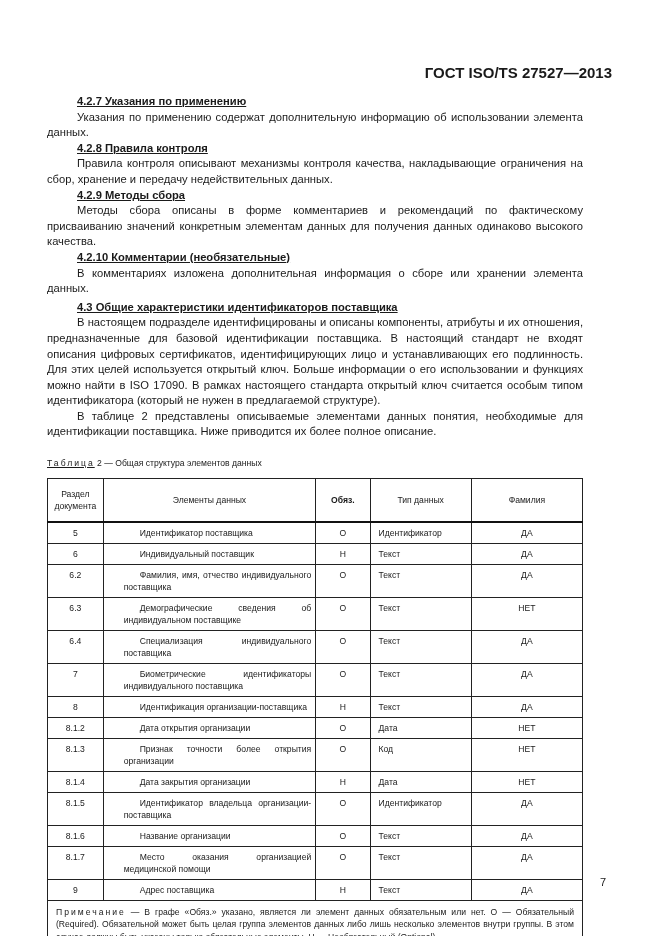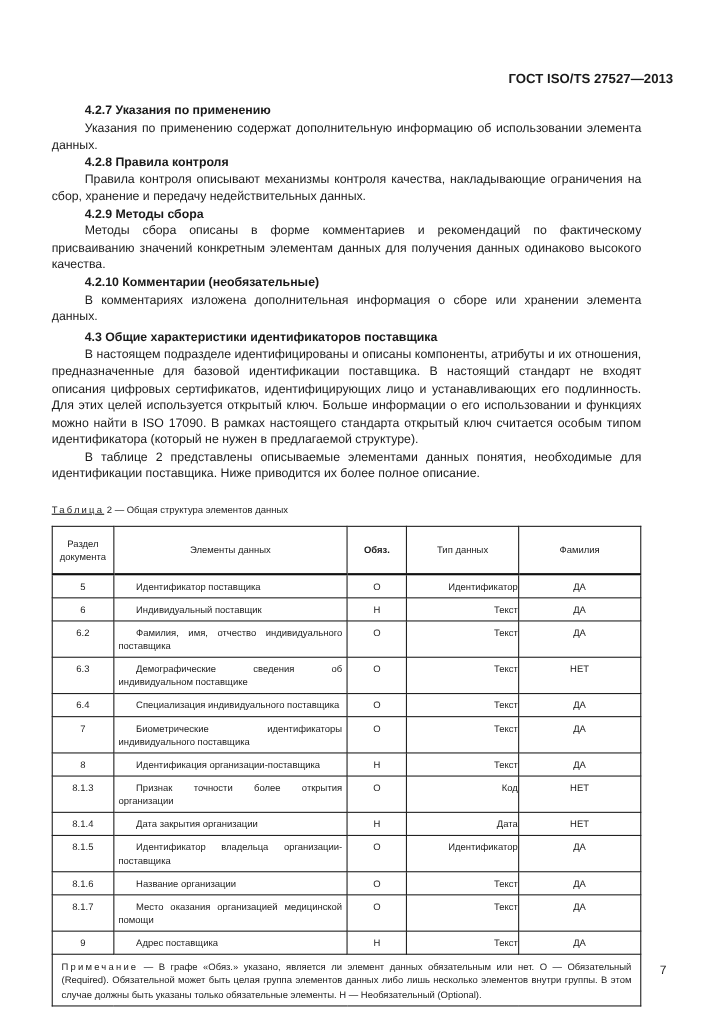--- a/index.html
+++ b/index.html
@@ -1,33 +1,33 @@
 <!DOCTYPE html>
 <html><head>
 <meta charset="utf-8">
 <style>
   html, body { margin: 0; padding: 0; background: #ffffff; }
   body { width: 661px; height: 936px; position: relative; overflow: hidden;
          font-family: "Liberation Sans", sans-serif; color: #1a1a1a; }
-  .header { position: absolute; top: 64px; right: 49px; font-weight: bold; font-size: 12px; }
+  .header { position: absolute; top: 64px; right: 49px; font-weight: bold; font-size: 15px; }
   .content { position: absolute; left: 47px; top: 94px; width: 536px; font-size: 11.2px; line-height: 15.6px; }
-  .h { font-weight: bold; padding-left: 30px; margin: 0; }
+  .h { font-weight: bold; padding-left: 30px; margin: 0; text-decoration: underline; }
   .p { margin: 0; text-indent: 30px; text-align: justify; }
   .h43 { margin-top: 3px; }
   .caption { font-size: 8.6px; margin-top: 16px; margin-bottom: 6px; }
   .caption .spaced { letter-spacing: 2px; text-decoration: underline; }
   table { border-collapse: collapse; width: 536px; font-size: 8.6px; line-height: 12px; }
   td, th { border: 1px solid #222; padding: 0; vertical-align: top; }
   th { font-weight: normal; height: 42px; vertical-align: middle; text-align: center; }
   thead tr th { border-bottom: 2.5px solid #111; }
   td { padding-top: 4px; padding-bottom: 4px; }
   td.c { text-align: center; }
-  td.el { text-align: justify; padding-left: 4px; padding-right: 4px; }
+  td.el { text-align: justify; padding-left: 20px; padding-right: 4px; }
   td.el span { display: block; text-indent: 16px; }
-  td.t { padding-left: 8px; text-align: right; }
+  td.t { padding-left: 8px; }
   .c1 { width: 55px; } .c2 { width: 214px; } .c3 { width: 54px; font-weight: bold; } .c4 { width: 101px; } .c5 { width: 112px; }
   td.note { padding: 5px 8px 4px 8px; text-align: justify; line-height: 12.5px; }
   .note-label { letter-spacing: 2px; }
   .pagenum { position: absolute; right: 55px; top: 876px; font-size: 11px; }
 </style>
 </head>
 <body>
 
 <div class="header">ГОСТ ISO/TS 27527—2013</div>
 
@@ -126,20 +126,29 @@
         <tr>
           <td class="c">8</td>
           <td class="el">
             <span>Идентификация организации-поставщика</span>
           </td>
           <td class="c">Н</td>
           <td class="t">Текст</td>
           <td class="c">ДА</td>
         </tr>
         <tr>
+          <td class="c">8.1.2</td>
+          <td class="el">
+            <span>Дата открытия организации</span>
+          </td>
+          <td class="c">О</td>
+          <td class="t">Дата</td>
+          <td class="c">НЕТ</td>
+        </tr>
+        <tr>
           <td class="c">8.1.3</td>
           <td class="el">
             <span>Признак точности более открытия организации</span>
           </td>
           <td class="c">О</td>
           <td class="t">Код</td>
           <td class="c">НЕТ</td>
         </tr>
         <tr>
           <td class="c">8.1.4</td>

